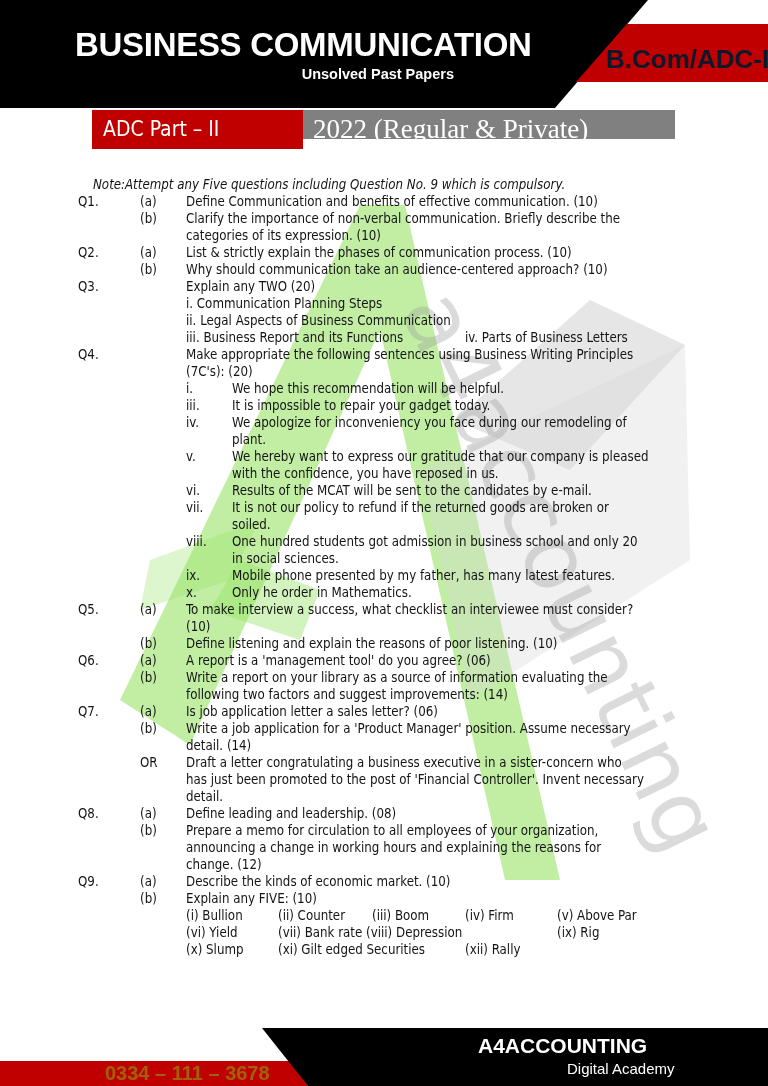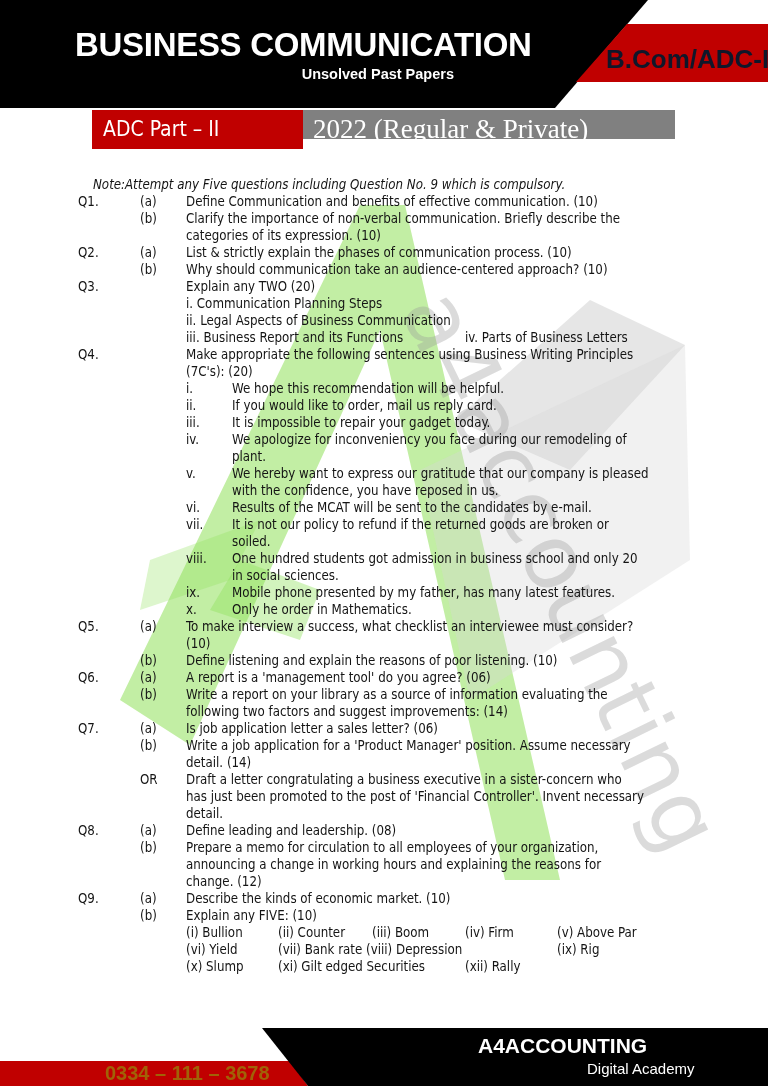--- a/index.html
+++ b/index.html
@@ -26,21 +26,21 @@
   .c-t { left:186px; }
   .c-r { left:186px; }
   .c-rt { left:232px; }
   .note-label { left:93px; font-style:italic; font-family:"DejaVu Sans Condensed","DejaVu Sans", sans-serif; }
   .note-text { left:125px; font-style:italic; }
 
   .footer { position:absolute; left:0; top:1028px; width:768px; height:58px; }
   .footer svg { position:absolute; left:0; top:0; }
   .ft-phone { position:absolute; left:105px; top:34px; font-family:"Liberation Sans", sans-serif; font-weight:bold; font-size:20px; color:#a16207; white-space:nowrap; }
   .ft-brand { position:absolute; left:478px; top:6px; font-family:"Liberation Sans", sans-serif; font-weight:bold; font-size:21px; color:#fff; white-space:nowrap; }
-  .ft-sub { position:absolute; left:567px; top:32px; font-family:"Liberation Sans", sans-serif; font-size:15px; color:#fff; white-space:nowrap;margin-left:20px; }
+  .ft-sub { position:absolute; left:567px; top:32px; font-family:"Liberation Sans", sans-serif; font-size:15px; color:#fff; white-space:nowrap; }
 </style>
 </head>
 <body>
 
 <div class="header-black">
   <svg width="768" height="110">
     <polygon points="0,0 648,0 555,108 0,108" fill="#000000"></polygon>
     <polygon points="627,24 768,24 768,82 576,82" fill="#c00000"></polygon>
   </svg>
   <div class="hdr-title">BUSINESS COMMUNICATION</div>
@@ -111,24 +111,20 @@
     <span class="c-t">Make appropriate the following sentences using Business Writing Principles</span>
   </div>
   <div class="row">
     <span class="c-t">(7C's): (20)</span>
   </div>
   <div class="row">
     <span class="c-r">i.</span>
     <span class="c-rt">We hope this recommendation will be helpful.</span>
   </div>
   <div class="row">
-    <span class="c-r">ii.</span>
-    <span class="c-rt">If you would like to order, mail us reply card.</span>
-  </div>
-  <div class="row">
     <span class="c-r">iii.</span>
     <span class="c-rt">It is impossible to repair your gadget today.</span>
   </div>
   <div class="row">
     <span class="c-r">iv.</span>
     <span class="c-rt">We apologize for inconveniency you face during our remodeling of</span>
   </div>
   <div class="row">
     <span class="c-rt">plant.</span>
   </div>

